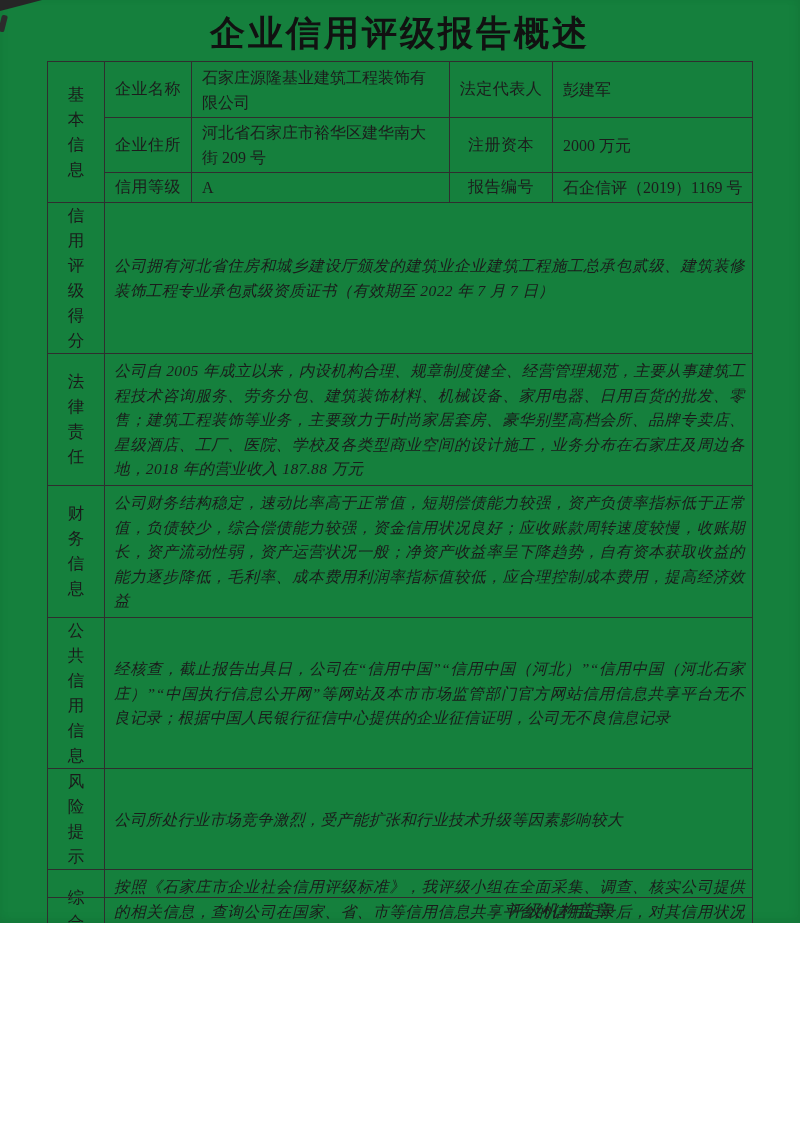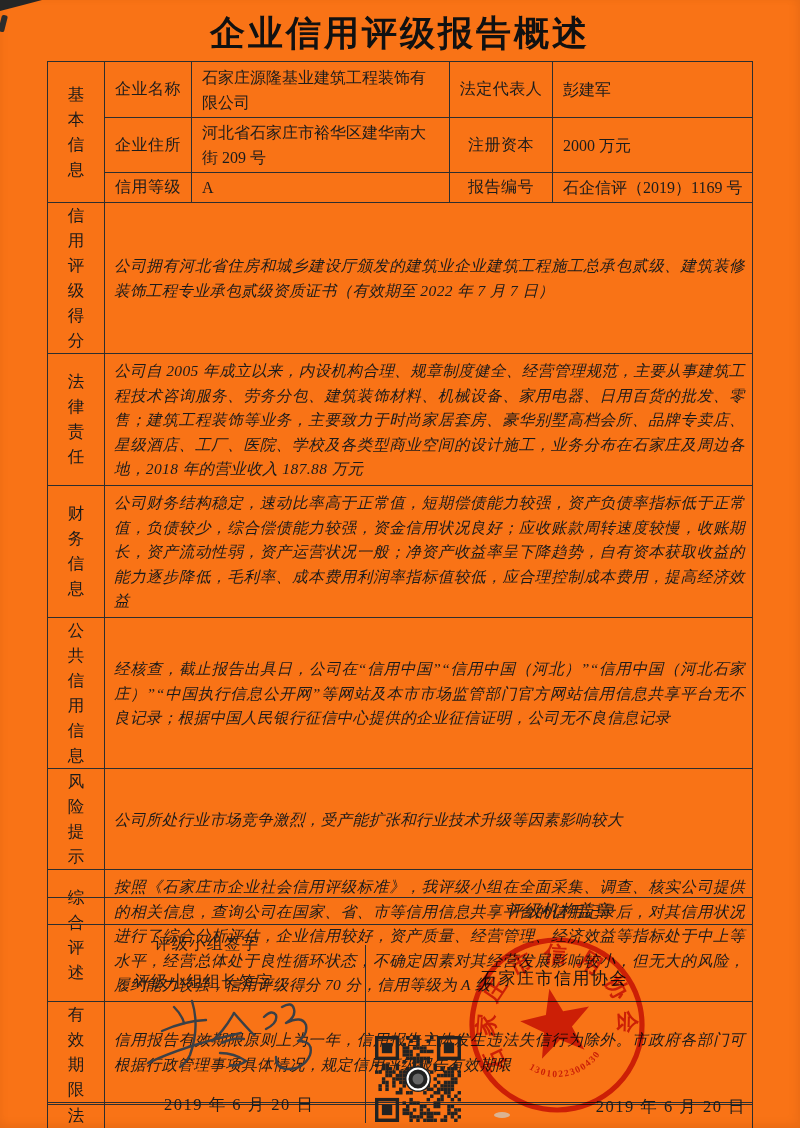--- a/index.html
+++ b/index.html
@@ -1,18 +1,18 @@
 <!DOCTYPE html>
 <html><head>
 <meta charset="utf-8">
 <style>
   html,body{margin:0;padding:0;}
   .page{
-    position:relative;width:800px;height:1128px;overflow:hidden;
-    background:#f97316;
+    position:relative;width:800px;height:923px;overflow:hidden;
+    background:#15803d;
     box-shadow:inset -4px -4px 10px rgba(0,0,0,.05), inset 3px 0 8px rgba(0,0,0,.03);
     font-family:"Liberation Serif","DejaVu Serif",serif;
     color:#1c1c1c;
   }
   .doc-title{
     position:absolute;top:10px;left:0;width:100%;
     text-align:center;font-size:35px;font-weight:700;letter-spacing:3px;
     color:#111;
   }
   table.main{

